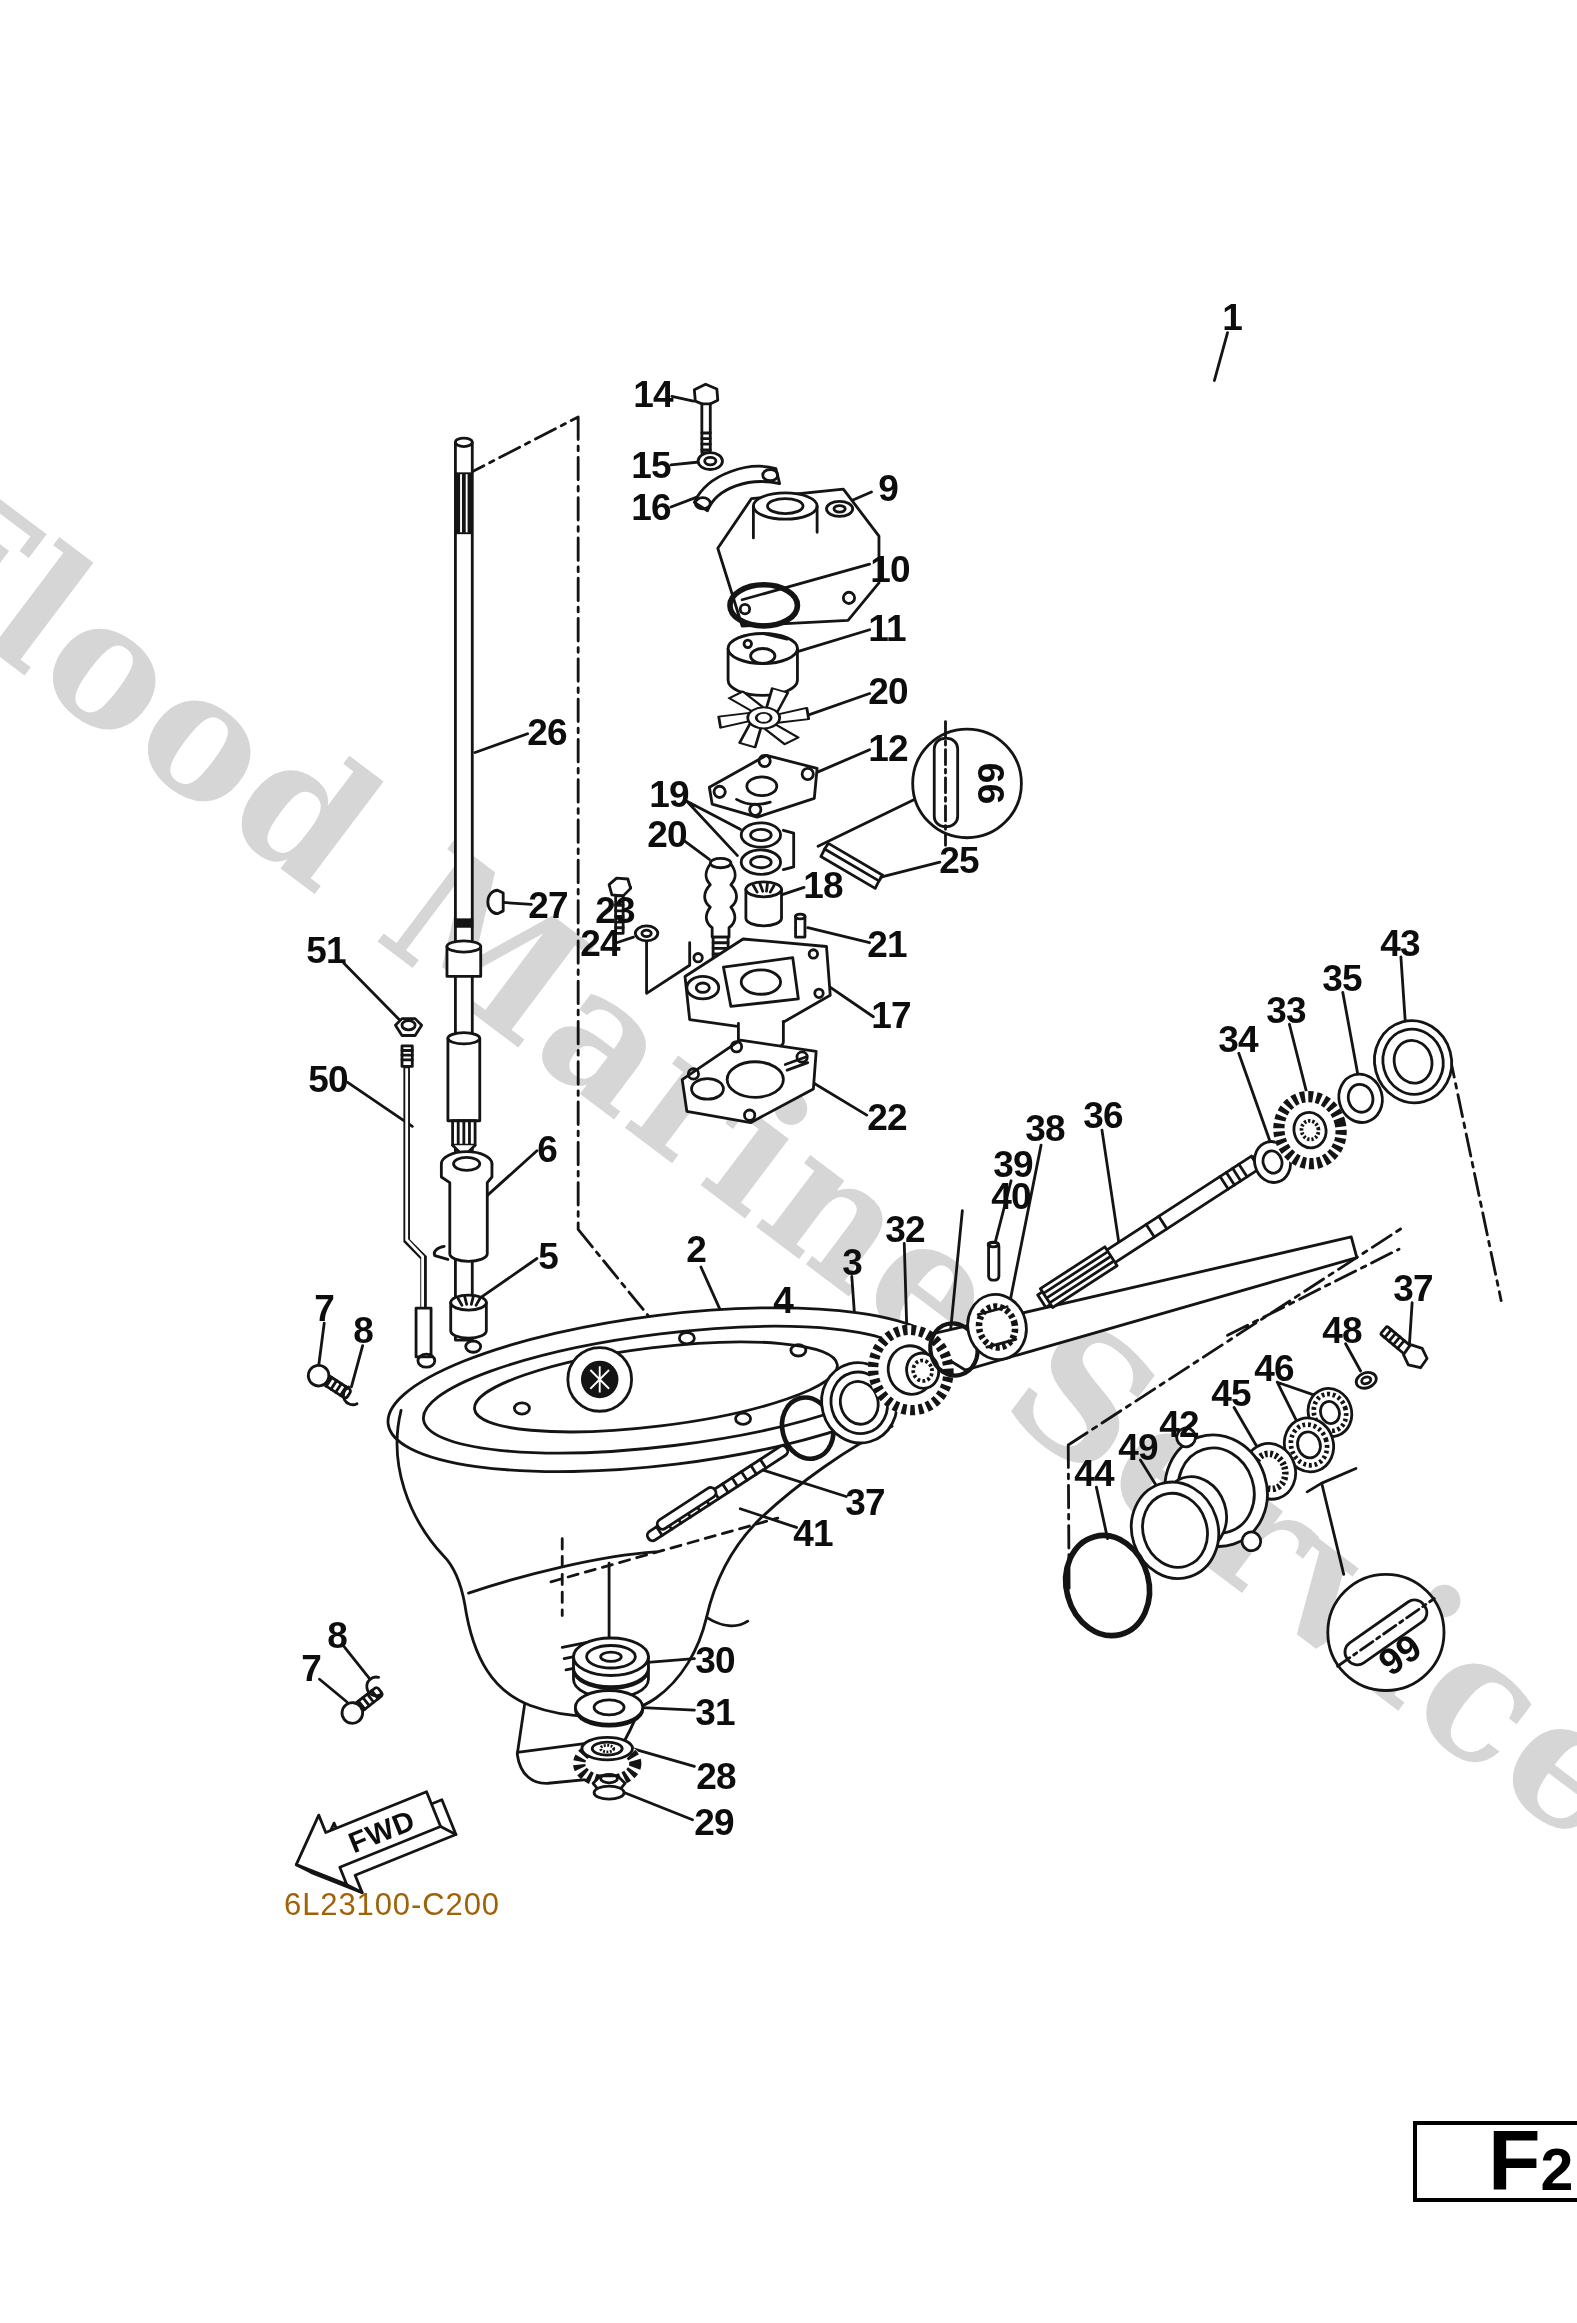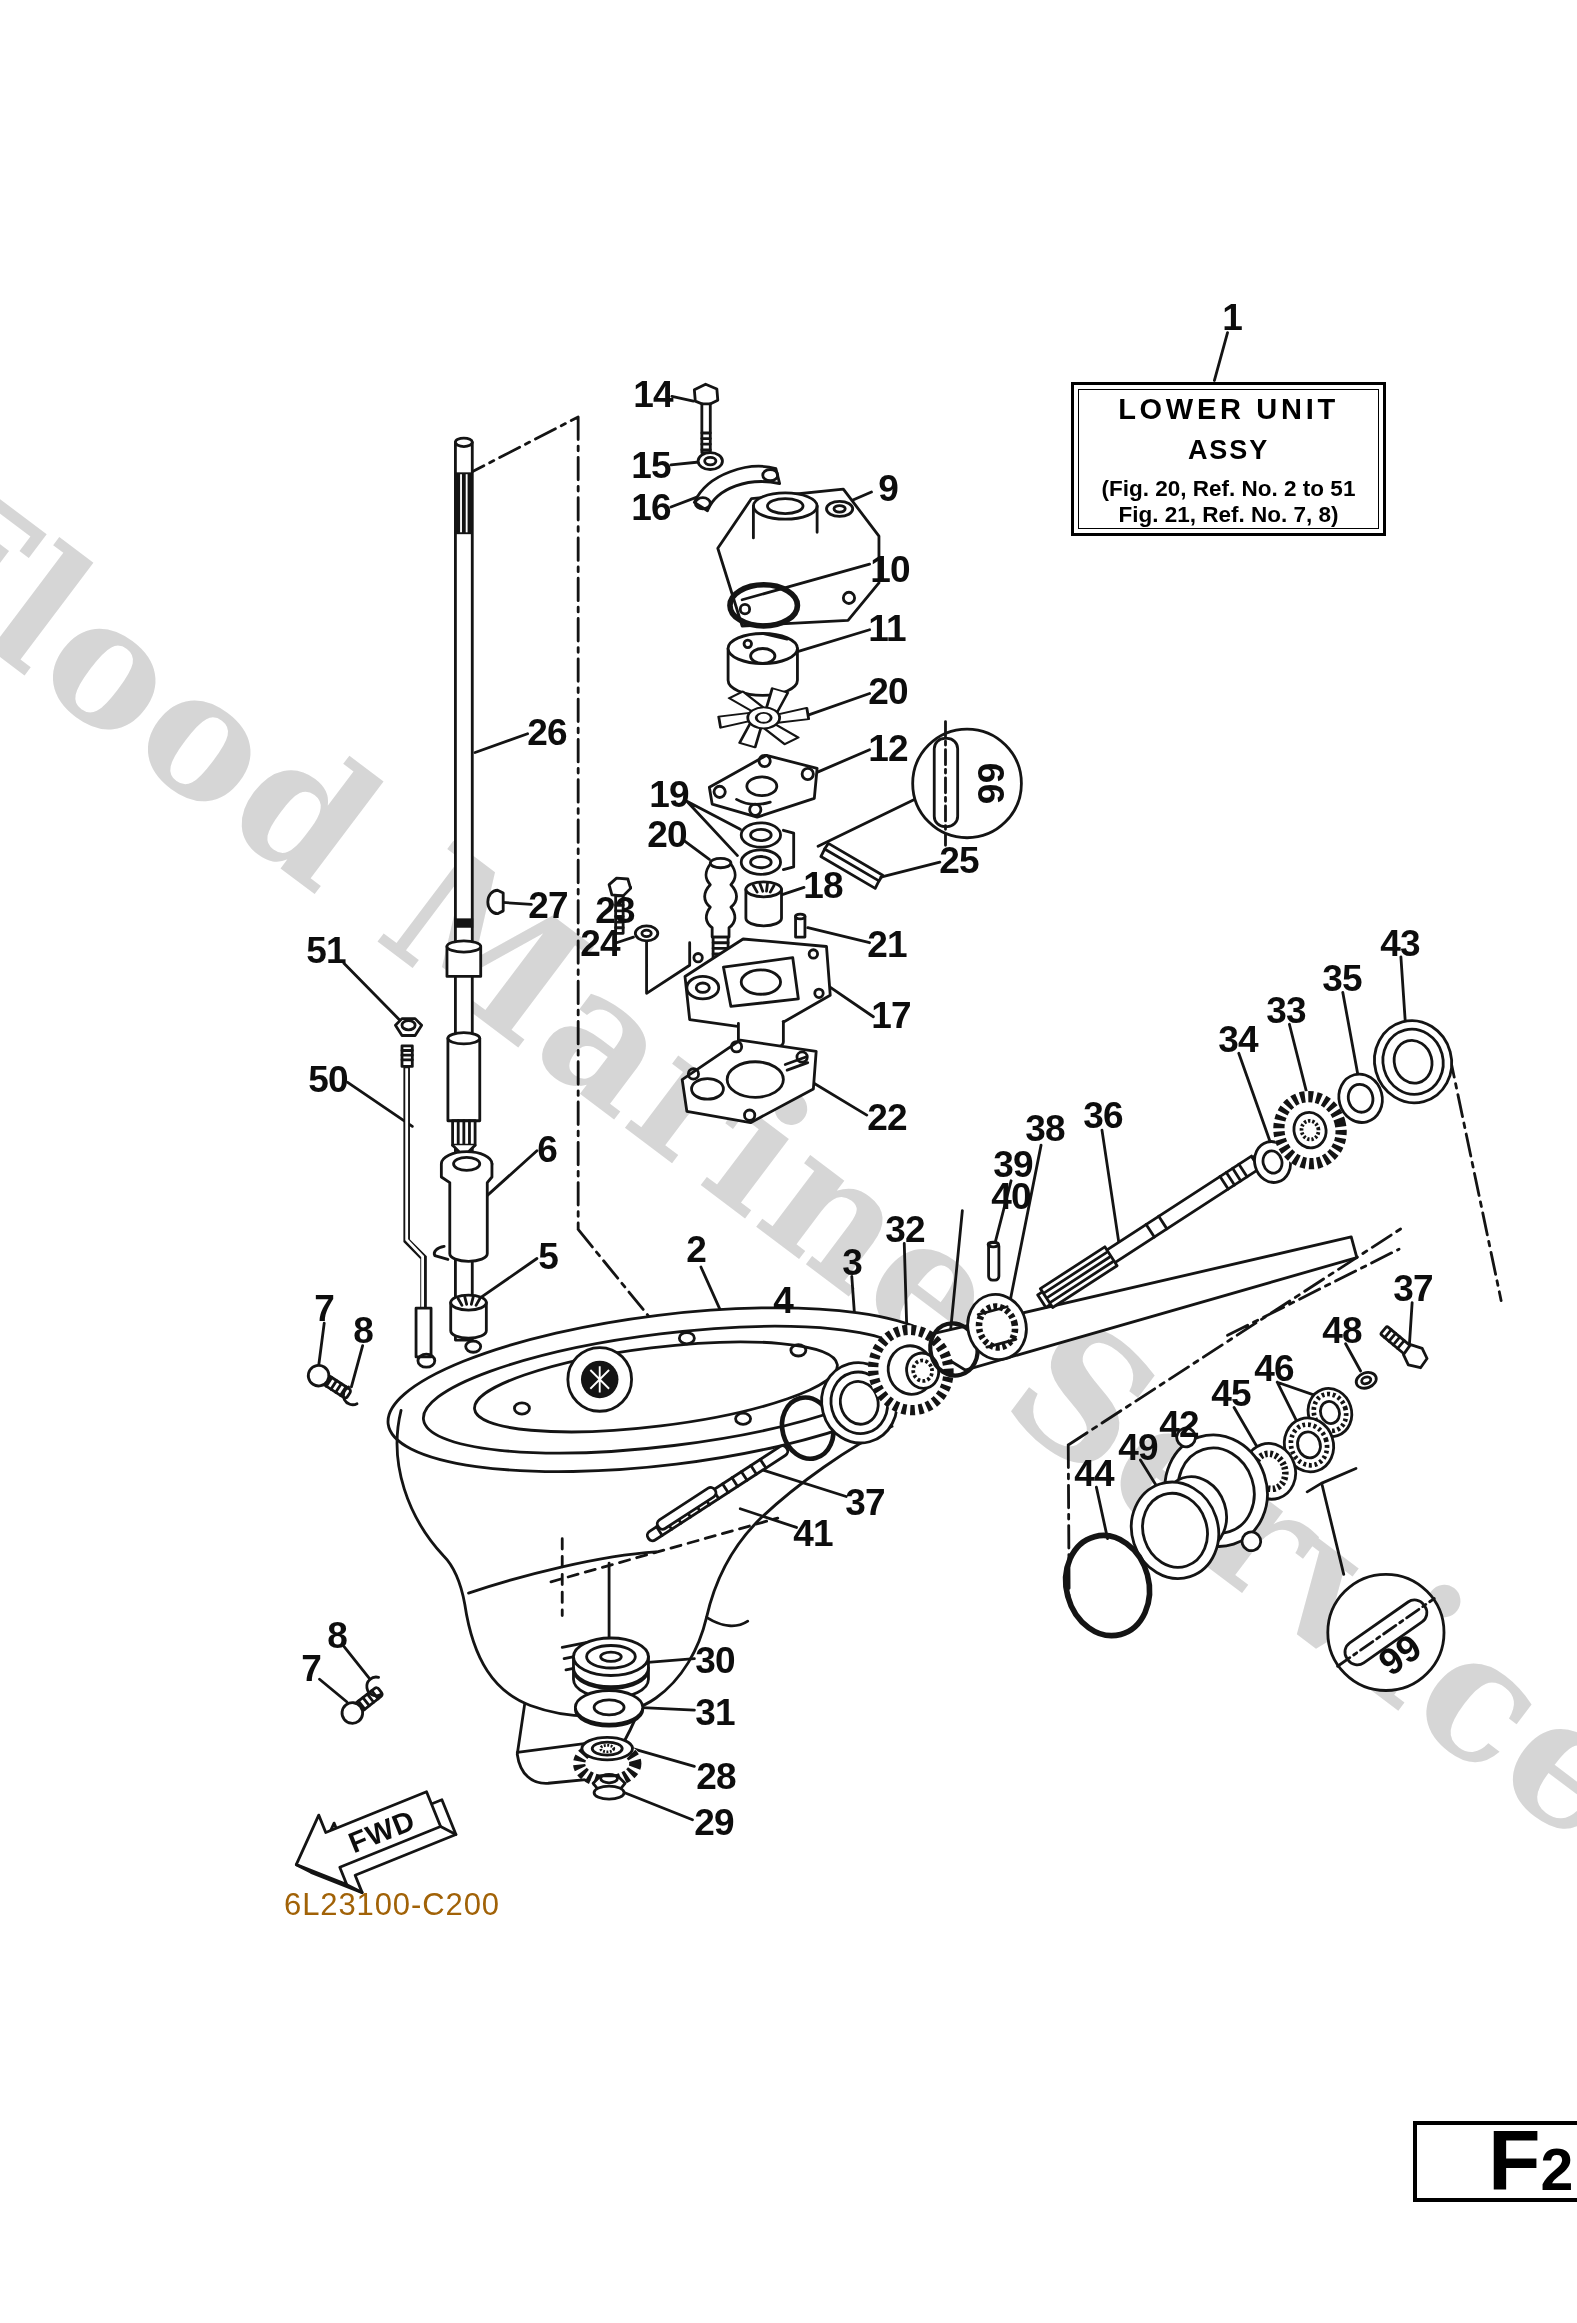--- a/index.html
+++ b/index.html
@@ -500,28 +500,20 @@
       <div class="callout" style="left: 865px; top: 1502px;">37</div>
       <div class="callout" style="left: 813px; top: 1533px;">41</div>
       <div class="callout" style="left: 715px; top: 1660px;">30</div>
       <div class="callout" style="left: 715px; top: 1712px;">31</div>
       <div class="callout" style="left: 716px; top: 1768px; margin-top: 8px;">28</div>
       <div class="callout" style="left: 714px; top: 1822px;">29</div>
       <div class="callout" style="left: 337px; top: 1635px;">8</div>
       <div class="callout" style="left: 311px; top: 1668px;">7</div>
     </div>
 
-  <div id="title-box">
-    <div class="inner">
-      <div class="tb-line1">LOWER UNIT</div>
-      <div class="tb-line2">ASSY</div>
-      <div class="tb-line3">(Fig. 20, Ref. No. 2 to 51</div>
-      <div class="tb-line4">Fig. 21, Ref. No. 7, 8)</div>
-    </div>
-  </div>
 
   <div id="drawing-code">6L23100-C200</div>
 
   <div id="page-tab">
     <span class="big">F</span>
       <span class="small">2</span>
   </div>
 
 </div>
 

